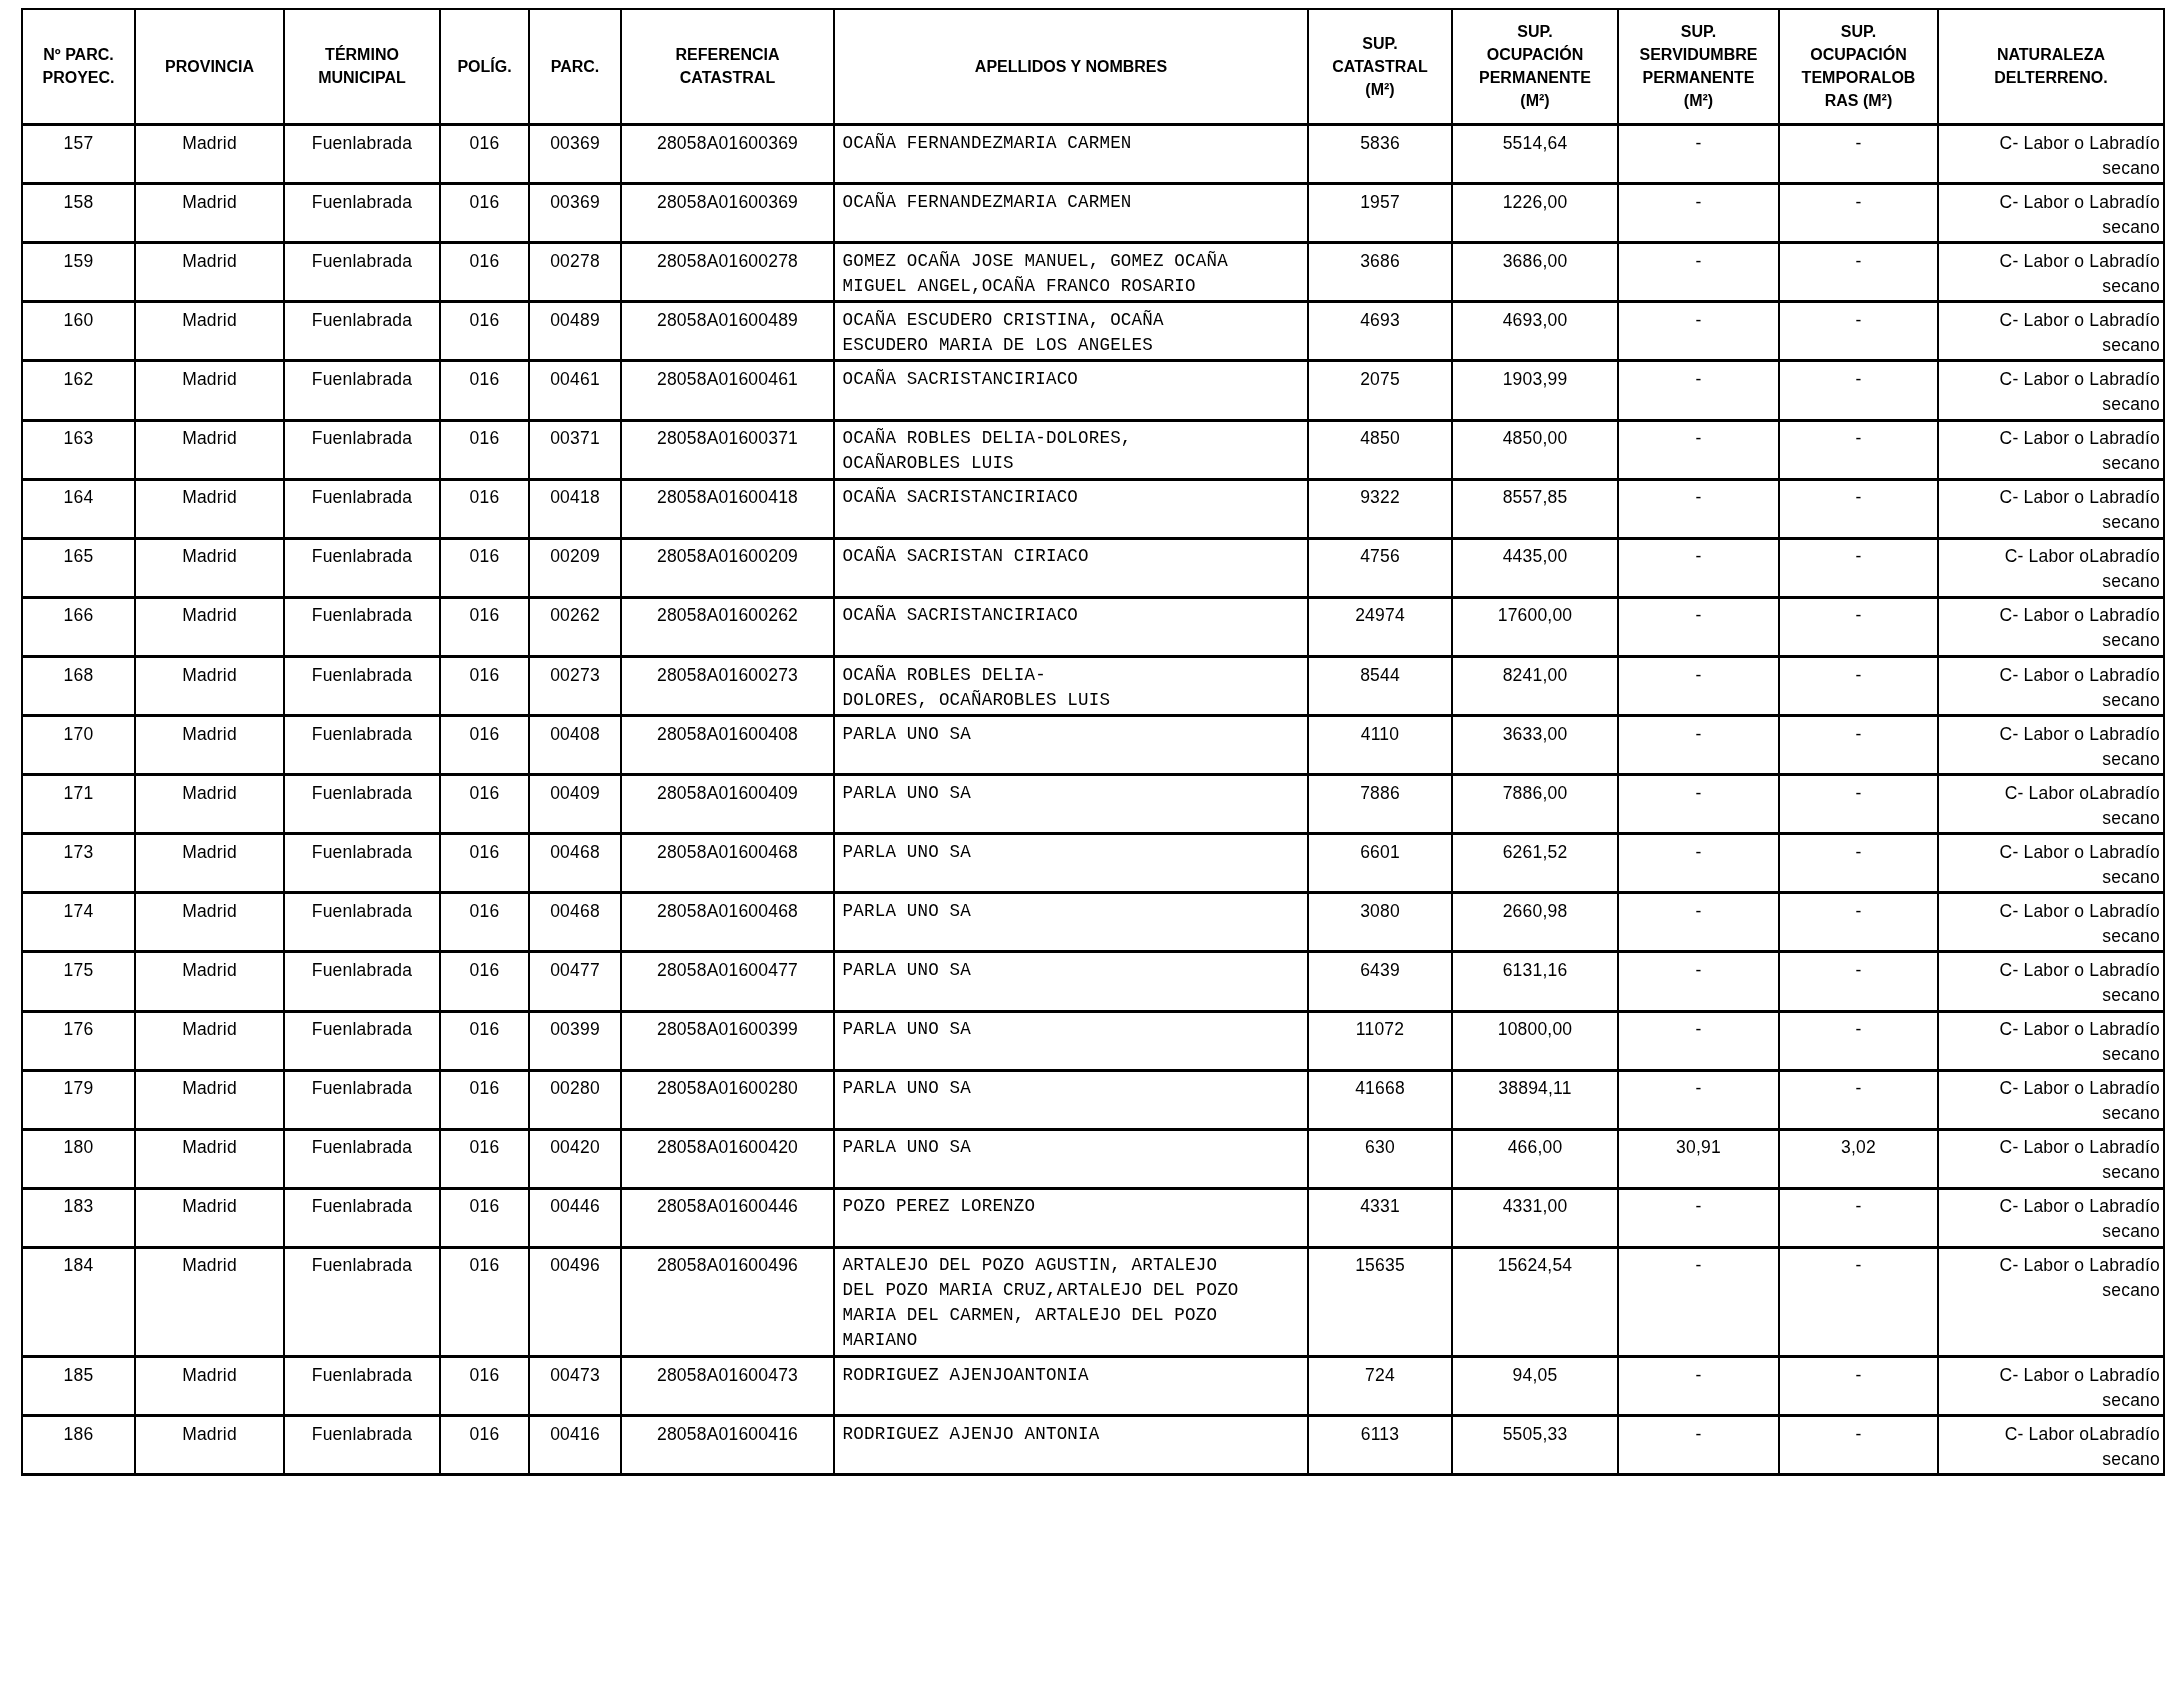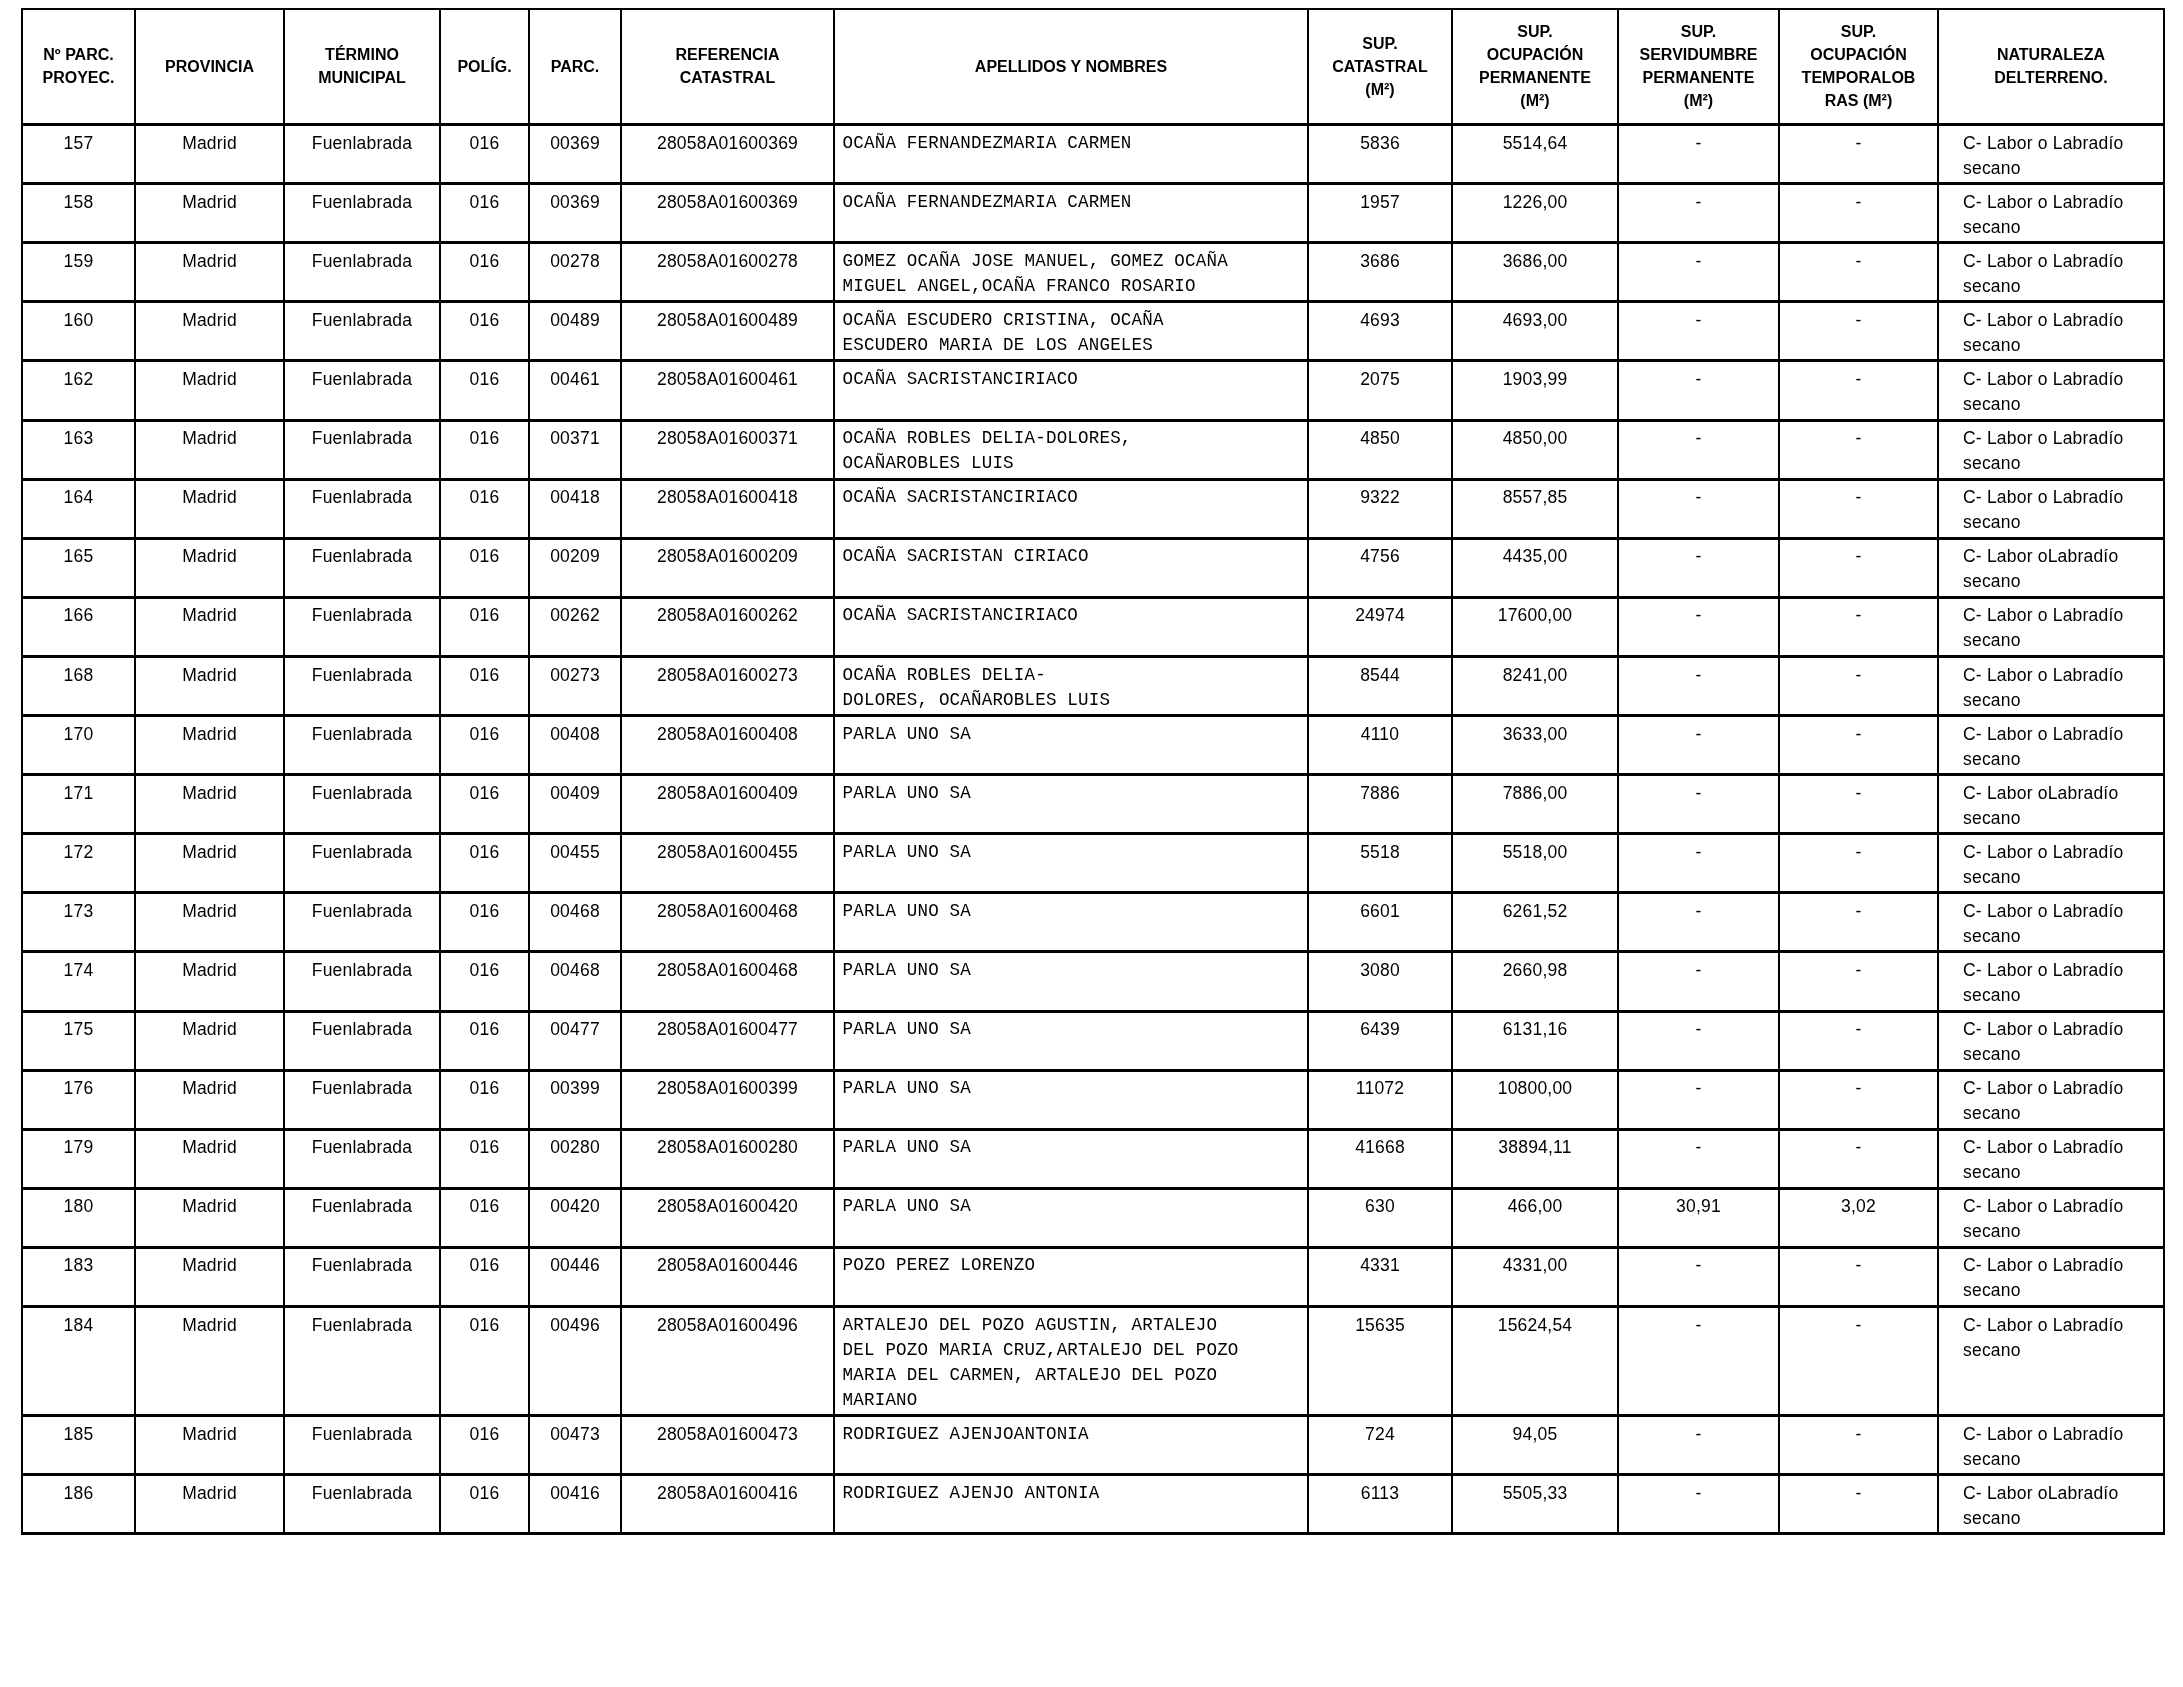--- a/index.html
+++ b/index.html
@@ -48,21 +48,21 @@
     line-height: 25px;
     padding: 4.6px 3px 1.5px 3px;
     letter-spacing: 0.2px;
   }
   tbody td.col-nom {
     text-align: left;
     padding-left: 7.6px;
     font-family: Liberation Mono, monospace;
   }
   tbody td.col-nat {
-    text-align: left;
+    text-align: right;
     padding-left: 24px;
     margin-left: 44px;
   }
 </style>
 </head>
 <body>
 
 <table class="cadastral">
   <colgroup>
     <col style="width:113px">
@@ -288,35 +288,20 @@
         <td class="col-ref">28058A01600409</td>
         <td class="col-nom">PARLA UNO SA</td>
         <td class="col-cat">7886</td>
         <td class="col-ocup">7886,00</td>
         <td class="col-serv">-</td>
         <td class="col-temp">-</td>
         <td class="col-nat">C- Labor oLabradío
 secano</td>
       </tr>
       <tr>
-        <td class="col-n">172</td>
-        <td class="col-prov">Madrid</td>
-        <td class="col-mun">Fuenlabrada</td>
-        <td class="col-pol">016</td>
-        <td class="col-parc">00455</td>
-        <td class="col-ref">28058A01600455</td>
-        <td class="col-nom">PARLA UNO SA</td>
-        <td class="col-cat">5518</td>
-        <td class="col-ocup">5518,00</td>
-        <td class="col-serv">-</td>
-        <td class="col-temp">-</td>
-        <td class="col-nat">C- Labor o Labradío
-secano</td>
-      </tr>
-      <tr>
         <td class="col-n">173</td>
         <td class="col-prov">Madrid</td>
         <td class="col-mun">Fuenlabrada</td>
         <td class="col-pol">016</td>
         <td class="col-parc">00468</td>
         <td class="col-ref">28058A01600468</td>
         <td class="col-nom">PARLA UNO SA</td>
         <td class="col-cat">6601</td>
         <td class="col-ocup">6261,52</td>
         <td class="col-serv">-</td>

